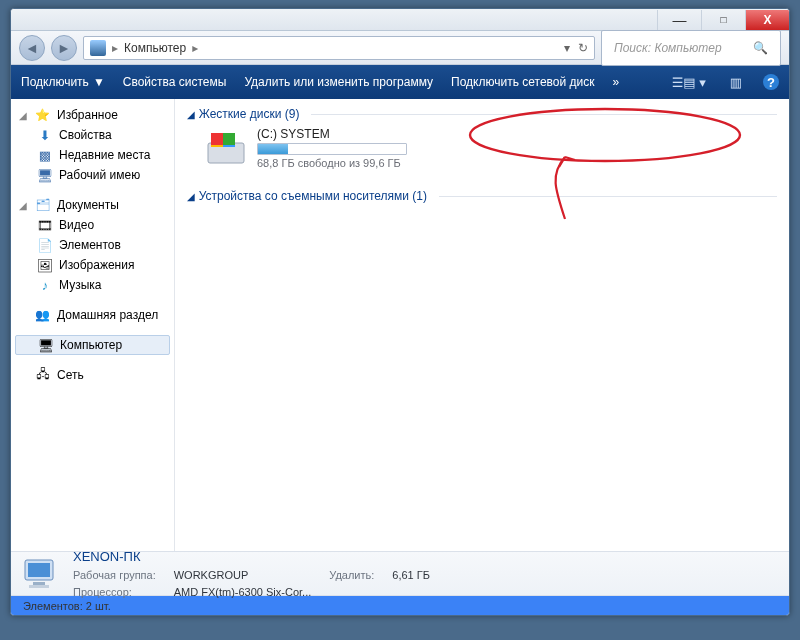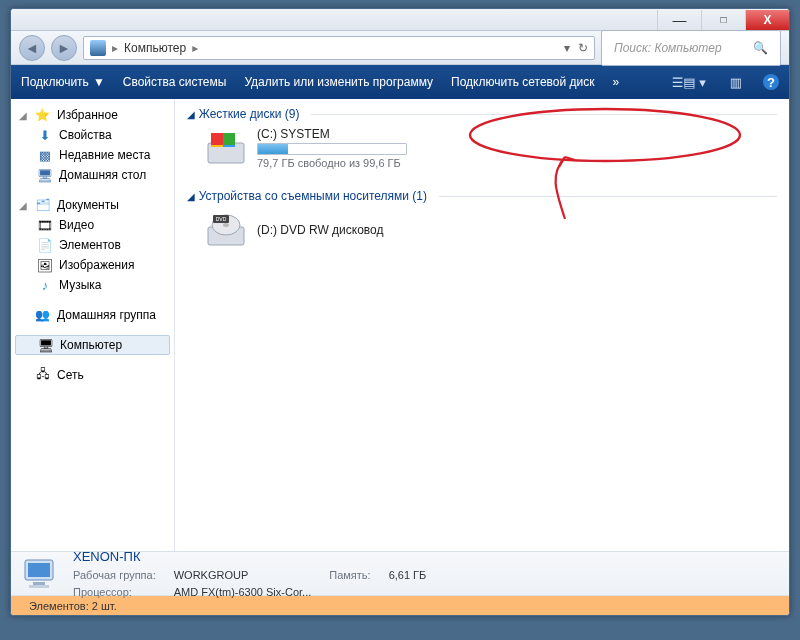--- a/index.html
+++ b/index.html
@@ -44,21 +44,21 @@
   .prog { width:150px; height:12px; border:1px solid #b8c2d2; background:#fff; border-radius:1px; overflow:hidden; }
   .prog-fill { height:100%; background:linear-gradient(#7ec3f0,#3a9ad8); }
   .free { color:#6b6e76; }
   .annotation { position:absolute; color:#d51f2a; font-size:12px; line-height:1.35; }
   .details { height:44px; border-top:1px solid #dbe1ea; background:linear-gradient(#f6f8fb,#eef2f7); display:flex; align-items:center; padding:4px 10px; gap:10px; font-size:11px; }
   .details-icon { width:42px; height:36px; }
   .details-grid { display:grid; grid-template-columns:auto auto auto auto; gap:5px 18px; align-items:center; }
   .details .cname { color:#0a3f8a; font-size:13px; }
   .details .lbl { color:#6c7480; }
   .details .val { color:#2f343c; }
-  .status { height:20px; background:#fdba74; border-top:1px solid #dbe1ea; font-size:11px; color:#333; padding:2px 18px; display:flex; align-items:center; }
+  .status { height:20px; background:#3b82f6; border-top:1px solid #dbe1ea; font-size:11px; color:#333; padding:2px 12px; display:flex; align-items:center; }
   svg { display:block; }
 </style>
 </head>
 <body>
 
 <div class="window">
 
   <div class="titlebar">
     <div class="tcontrols">
       <div class="tbtn min">—</div>
@@ -113,21 +113,21 @@
         <div class="sitem">
             <span class="sicon" style="color:#2a7ac4">⬇</span>
             <span>Свойства</span>
           </div>
         <div class="sitem">
             <span class="sicon" style="color:#3a6ba8">▩</span>
             <span>Недавние места</span>
           </div>
         <div class="sitem">
             <span class="sicon" style="color:#3a6ba8">🖥</span>
-            <span>Домашняя стол</span>
+            <span>Рабочий имею</span>
           </div>
       </div>
 
       <div class="sgroup">
         <div class="sgroup-title">
           <span class="exp">◢</span>
           <span class="gicon" style="color:#5aa0e0">🗂</span>
           <span>Документы</span>
         </div>
         <div class="sitem">
@@ -145,21 +145,21 @@
         <div class="sitem">
             <span class="sicon" style="color:#2a9acf">♪</span>
             <span>Музыка</span>
           </div>
       </div>
 
       <div class="sgroup">
         <div class="sgroup-title">
           <span class="exp"></span>
           <span class="gicon">👥</span>
-          <span>Домашняя группа</span>
+          <span>Домашняя раздел</span>
         </div>
       </div>
 
       <div class="sgroup">
         <div class="sitem sel">
           <span class="sicon">🖥</span>
           <span>Компьютер</span>
         </div>
       </div>
 
@@ -187,44 +187,30 @@
                 <rect x="18" y="6" width="12" height="12" fill="#3a3"></rect>
                 <rect x="6" y="18" width="12" height="2" fill="#fb0"></rect>
                 <rect x="18" y="18" width="12" height="2" fill="#39f"></rect>
               </svg>
           </div>
           <div class="drive-info">
             <div class="drive-name">(C:) SYSTEM</div>
             <div class="prog">
                 <div class="prog-fill" id="cfill" style="width: 20%;"></div>
               </div>
-            <div class="free">79,7 ГБ свободно из 99,6 ГБ</div>
+            <div class="free">68,8 ГБ свободно из 99,6 ГБ</div>
           </div>
         </div>
       </div>
 
       <div class="cat">
         <div class="cat-head">
           <span class="arr">◢</span>
           <span>Устройства со съемными носителями (1)</span>
           <span class="line"></span>
-        </div>
-        <div class="drive">
-          <div class="drive-icon">
-            <svg width="42" height="42" viewBox="0 0 42 42">
-                <rect x="3" y="18" width="36" height="18" rx="2" fill="#d9dee6" stroke="#9aa6b6"></rect>
-                <ellipse cx="21" cy="16" rx="14" ry="10" fill="#e8e8ec" stroke="#9aa6b6"></ellipse>
-                <ellipse cx="21" cy="16" rx="3" ry="2" fill="#bbb"></ellipse>
-                <rect x="8" y="6" width="16" height="8" rx="1" fill="#444"></rect>
-                <text x="16" y="12" font-size="5" fill="#fff" text-anchor="middle">DVD</text>
-              </svg>
-          </div>
-          <div class="drive-info">
-            <div class="drive-name">(D:) DVD RW дисковод</div>
-          </div>
         </div>
       </div>
 
       <svg style="position:absolute; left:280px; top:0px;" width="300" height="160">
         <ellipse cx="150" cy="36" rx="135" ry="26" fill="none" stroke="#d51f2a" stroke-width="2.4"></ellipse>
         <path d="M110 120 C 100 90, 95 75, 110 58" fill="none" stroke="#d51f2a" stroke-width="2.2"></path>
         <path d="M110 58 l -6 10 M110 58 l 10 3" fill="none" stroke="#d51f2a" stroke-width="2.2"></path>
       </svg>
     </div>
   </div>
@@ -238,21 +224,21 @@
           <rect x="8" y="29" width="20" height="3" fill="#c4d0de"></rect>
         </svg>
     </div>
     <div class="details-grid">
       <span class="cname">XENON-ПК</span>
       <span></span>
       <span></span>
         <span></span>
       <span class="lbl" style="grid-column:1">Рабочая группа:</span>
       <span class="val">WORKGROUP</span>
-      <span class="lbl">Память:</span>
+      <span class="lbl">Удалить:</span>
       <span class="val">6,61 ГБ</span>
       <span class="lbl" style="grid-column:1">Процессор:</span>
       <span class="val">AMD FX(tm)-6300 Six-Cor...</span>
     </div>
   </div>
 
   <div class="status">
     <span>Элементов: 2 шт.</span>
   </div>
 </div>

